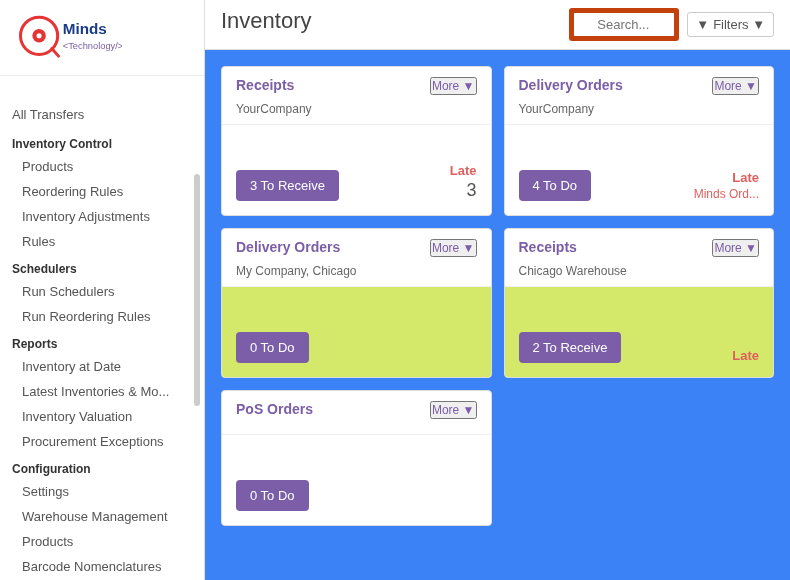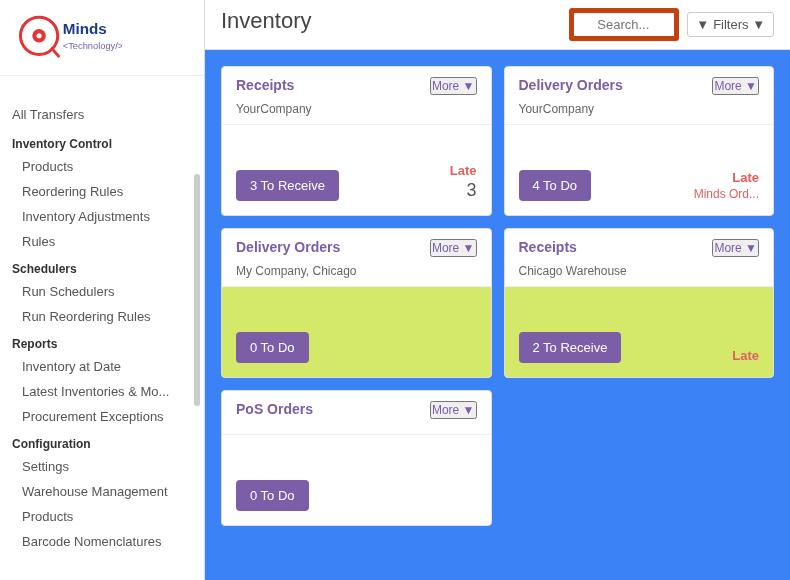--- a/index.html
+++ b/index.html
@@ -214,20 +214,21 @@
   <div class="sidebar-item">Inventory Adjustments</div>
   <div class="sidebar-item">Rules</div>
 
   <div class="sidebar-section-label">Schedulers</div>
   <div class="sidebar-item">Run Schedulers</div>
   <div class="sidebar-item">Run Reordering Rules</div>
 
   <div class="sidebar-section-label">Reports</div>
   <div class="sidebar-item">Inventory at Date</div>
   <div class="sidebar-item">Latest Inventories &amp; Mo...</div>
+  <div class="sidebar-item">Inventory Valuation</div>
   <div class="sidebar-item">Procurement Exceptions</div>
 
   <div class="sidebar-section-label">Configuration</div>
   <div class="sidebar-item">Settings</div>
   <div class="sidebar-item">Warehouse Management</div>
   <div class="sidebar-item">Products</div>
   <div class="sidebar-item">Barcode Nomenclatures</div>
 
   <div class="sidebar-scroll-indicator"></div>
 </div>

